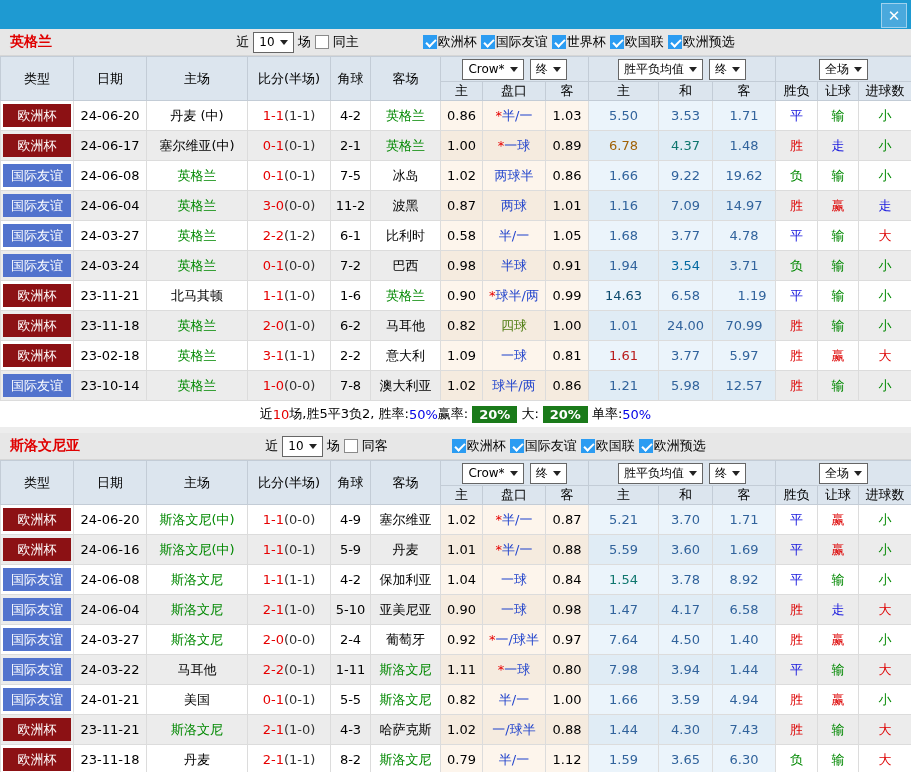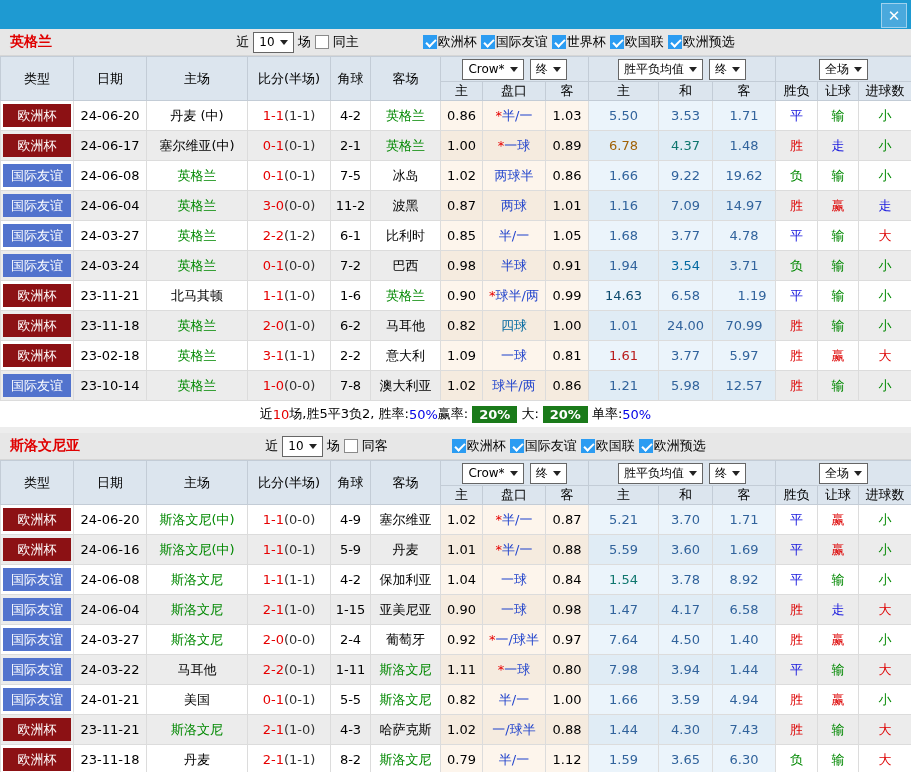--- a/index.html
+++ b/index.html
@@ -247,21 +247,21 @@
         </tr>
         <tr>
           <td class="c-type">
             <span class="badge" style="background: rgb(82, 115, 205);">国际友谊</span>
           </td>
           <td>24-03-27</td>
           <td><span style="color: rgb(0, 136, 0);">英格兰</span></td>
           <td><span style="color: rgb(230, 0, 0);">2-2</span><span class="s-half">(1-2)</span></td>
           <td>6-1</td>
           <td><span>比利时</span></td>
-          <td class="tint-h">0.85</td>
+          <td class="tint-h">0.58</td>
           <td class="tint-h"><span style="color: rgb(34, 68, 204);">半/一</span></td>
           <td class="tint-h">1.05</td>
           <td class="tint-w" style="color: rgb(49, 99, 156);">1.68</td>
           <td class="tint-w" style="color: rgb(49, 99, 156);">3.77</td>
           <td class="tint-w" style="color: rgb(49, 99, 156);">4.78</td>
           <td style="color: rgb(21, 21, 221);">平</td>
           <td style="color: rgb(0, 136, 0);">输</td>
           <td style="color: rgb(221, 0, 0);">大</td>
         </tr>
         <tr>
@@ -305,21 +305,21 @@
         <tr>
           <td class="c-type">
             <span class="badge" style="background: rgb(140, 17, 20);">欧洲杯</span>
           </td>
           <td>23-11-18</td>
           <td><span style="color: rgb(0, 136, 0);">英格兰</span></td>
           <td><span style="color: rgb(230, 0, 0);">2-0</span><span class="s-half">(1-0)</span></td>
           <td>6-2</td>
           <td><span>马耳他</span></td>
           <td class="tint-h">0.82</td>
-          <td class="tint-h"><span style="color: #0369a1;">四球</span></td>
+          <td class="tint-h"><span style="color: #4d7c0f;">四球</span></td>
           <td class="tint-h">1.00</td>
           <td class="tint-w" style="color: rgb(49, 99, 156);">1.01</td>
           <td class="tint-w" style="color: rgb(49, 99, 156);">24.00</td>
           <td class="tint-w" style="color: rgb(49, 99, 156);">70.99</td>
           <td style="color: rgb(221, 0, 0);">胜</td>
           <td style="color: rgb(0, 136, 0);">输</td>
           <td style="color: rgb(0, 136, 0);">小</td>
         </tr>
         <tr>
           <td class="c-type">
@@ -536,21 +536,21 @@
           <td style="color: rgb(0, 136, 0);">输</td>
           <td style="color: rgb(0, 136, 0);">小</td>
         </tr>
         <tr>
           <td class="c-type">
             <span class="badge" style="background: rgb(82, 115, 205);">国际友谊</span>
           </td>
           <td>24-06-04</td>
           <td><span style="color: rgb(0, 136, 0);">斯洛文尼</span></td>
           <td><span style="color: rgb(230, 0, 0);">2-1</span><span class="s-half">(1-0)</span></td>
-          <td>1-15</td>
+          <td>5-10</td>
           <td><span>亚美尼亚</span></td>
           <td class="tint-h">0.90</td>
           <td class="tint-h"><span style="color: rgb(34, 68, 204);">一球</span></td>
           <td class="tint-h">0.98</td>
           <td class="tint-w" style="color: rgb(49, 99, 156);">1.47</td>
           <td class="tint-w" style="color: rgb(49, 99, 156);">4.17</td>
           <td class="tint-w" style="color: rgb(49, 99, 156);">6.58</td>
           <td style="color: rgb(221, 0, 0);">胜</td>
           <td style="color: rgb(21, 21, 221);">走</td>
           <td style="color: rgb(221, 0, 0);">大</td>

